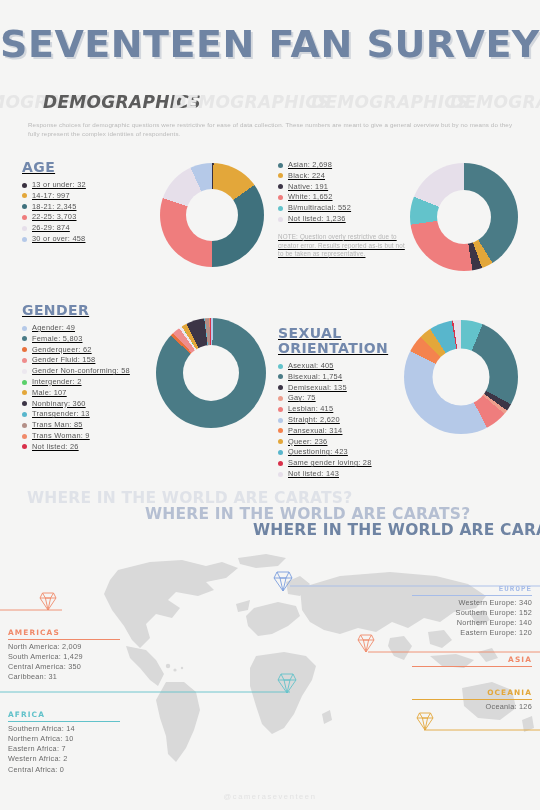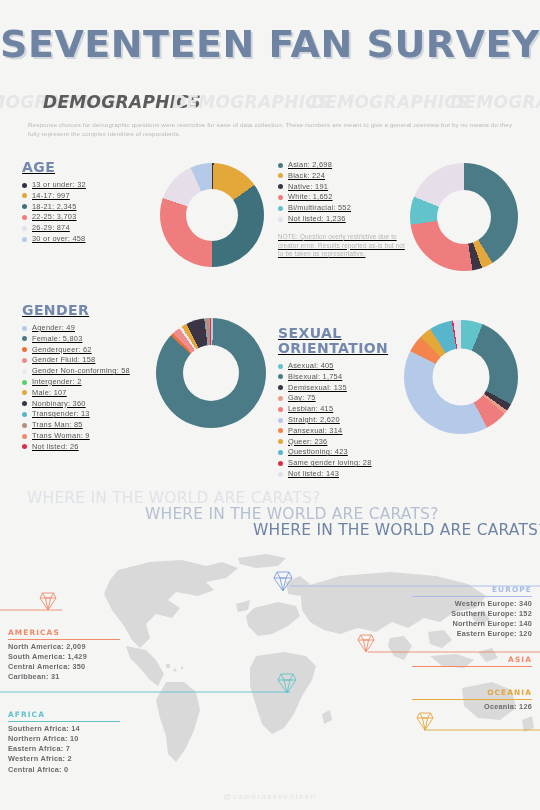--- a/index.html
+++ b/index.html
@@ -76,41 +76,41 @@
   
   .donut { position: absolute; border-radius: 50%; }
   .donut .hole {
     position: absolute; border-radius: 50%; background: #f5f5f4;
     top: 50%; left: 50%; transform: translate(-50%,-50%);
   }
 
   
   .map-head { position: absolute; width: 540px; }
   .mh {
-    position: absolute; font-size: 15.5px; font-weight: 400;
+    position: absolute; font-size: 15.5px; font-weight: 700;
     letter-spacing: 0.2px; font-family: "DejaVu Sans", sans-serif;
     white-space: nowrap;
   }
   .mh1 { top: 489px; left: 27px;  color: #dfe2e8; }
   .mh2 { top: 505px; left: 145px; color: #b5bfd2; }
   .mh3 { top: 521px; left: 253px; color: #6f84a3; }
 
   
   .map-wrap { position: absolute; top: 548px; left: 0; width: 540px; height: 235px; }
   .map-wrap svg { display: block; }
 
   
   .region { position: absolute; font-size: 7.3px; letter-spacing: 0.25px; }
   .region .rtitle {
     font-size: 7.4px; font-weight: 700; letter-spacing: 1.1px;
     padding-bottom: 1.5px; font-family: "DejaVu Sans", sans-serif;
   }
   .region .rline { height: 1px; width: 100%; }
   .region ul { list-style: none; margin-top: 2px; }
-  .region li { color: #6a6a6a; line-height: 10.3px; font-size: 7.3px; font-weight: bold; }
+  .region li { color: #6a6a6a; line-height: 10.3px; font-size: 7.3px; }
   .region.left .rtitle { text-align: left; margin-top: 16px; }
   .region.left li { text-align: left; }
   .region.right .rtitle { text-align: right; }
   .region.right li { text-align: right; }
 
   .footer {
     position: absolute; bottom: 9px; left: 0; width: 540px;
     text-align: center; font-size: 7.5px; color: #e2e2e2;
     letter-spacing: 1.6px;
   }
@@ -399,21 +399,21 @@
       <div class="rline" style="background: rgb(98, 194, 202);"></div>
       <ul>
         <li>Southern Africa: 14</li>
         <li>Northern Africa: 10</li>
         <li>Eastern Africa: 7</li>
         <li>Western Africa: 2</li>
         <li>Central Africa: 0</li>
       </ul>
     </div>
   <div class="region right" style="top:585px; left:412px;width:120px;">
-      <div class="rtitle" style="color: rgb(166, 188, 232);">EUROPE</div>
+      <div class="rtitle" style="color: rgb(166, 188, 232); font-family: Liberation Mono, monospace;">EUROPE</div>
       <div class="rline" style="background: rgb(166, 188, 232);"></div>
       <ul>
         <li>Western Europe: 340</li>
         <li>Southern Europe: 152</li>
         <li>Northern Europe: 140</li>
         <li>Eastern Europe: 120</li>
       </ul>
     </div>
   <div class="region right" style="top:655px; left:412px;width:120px;">
       <div class="rtitle" style="color: rgb(240, 138, 106);">ASIA</div>

